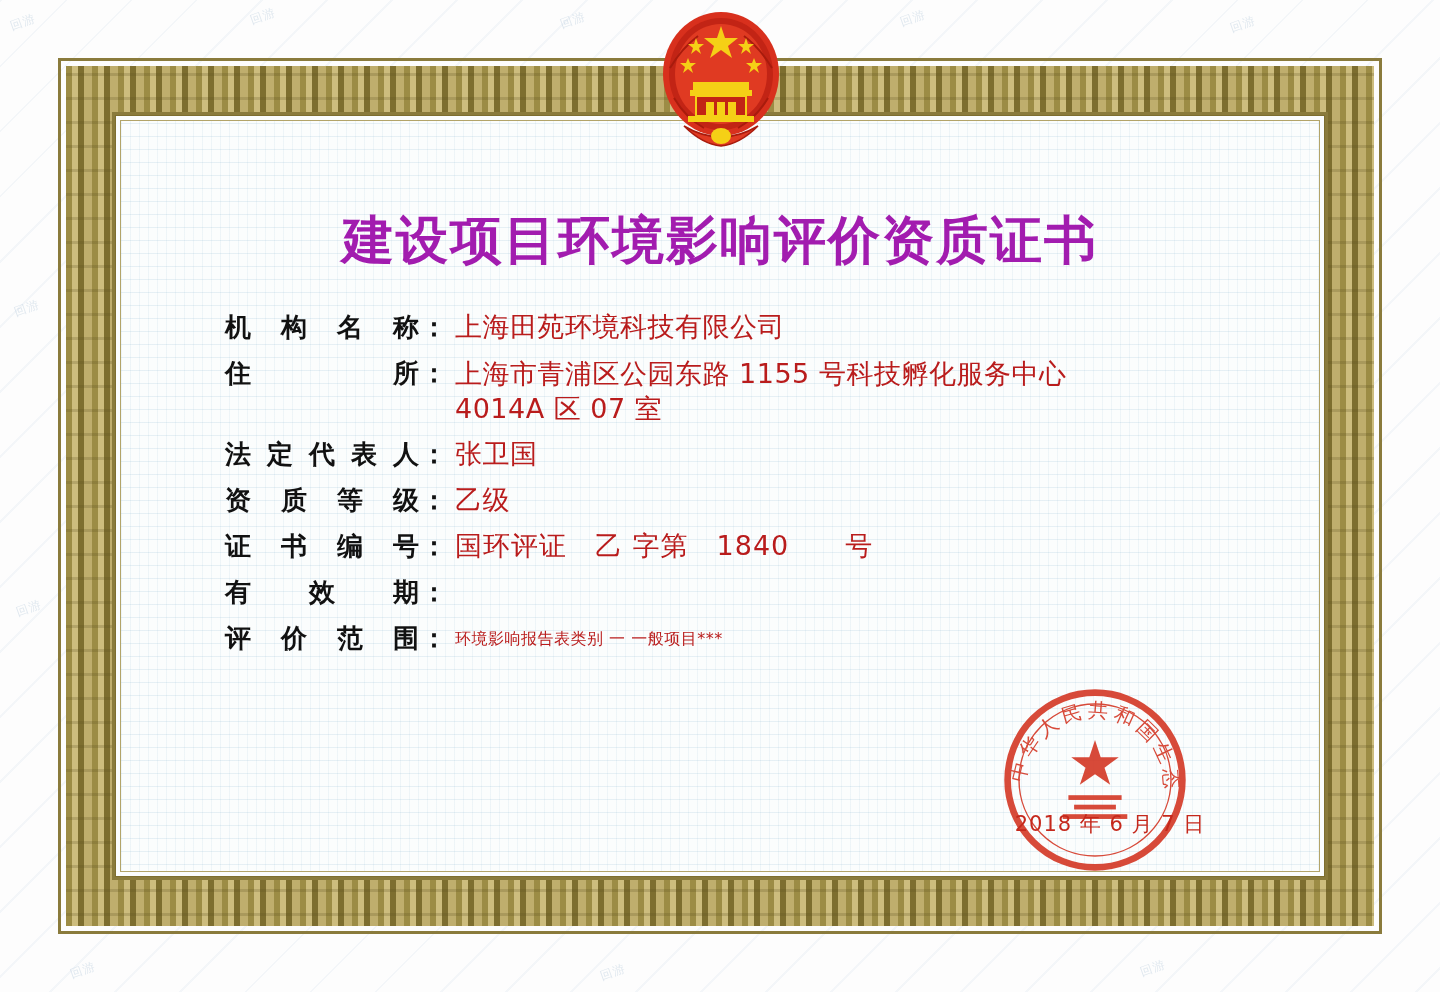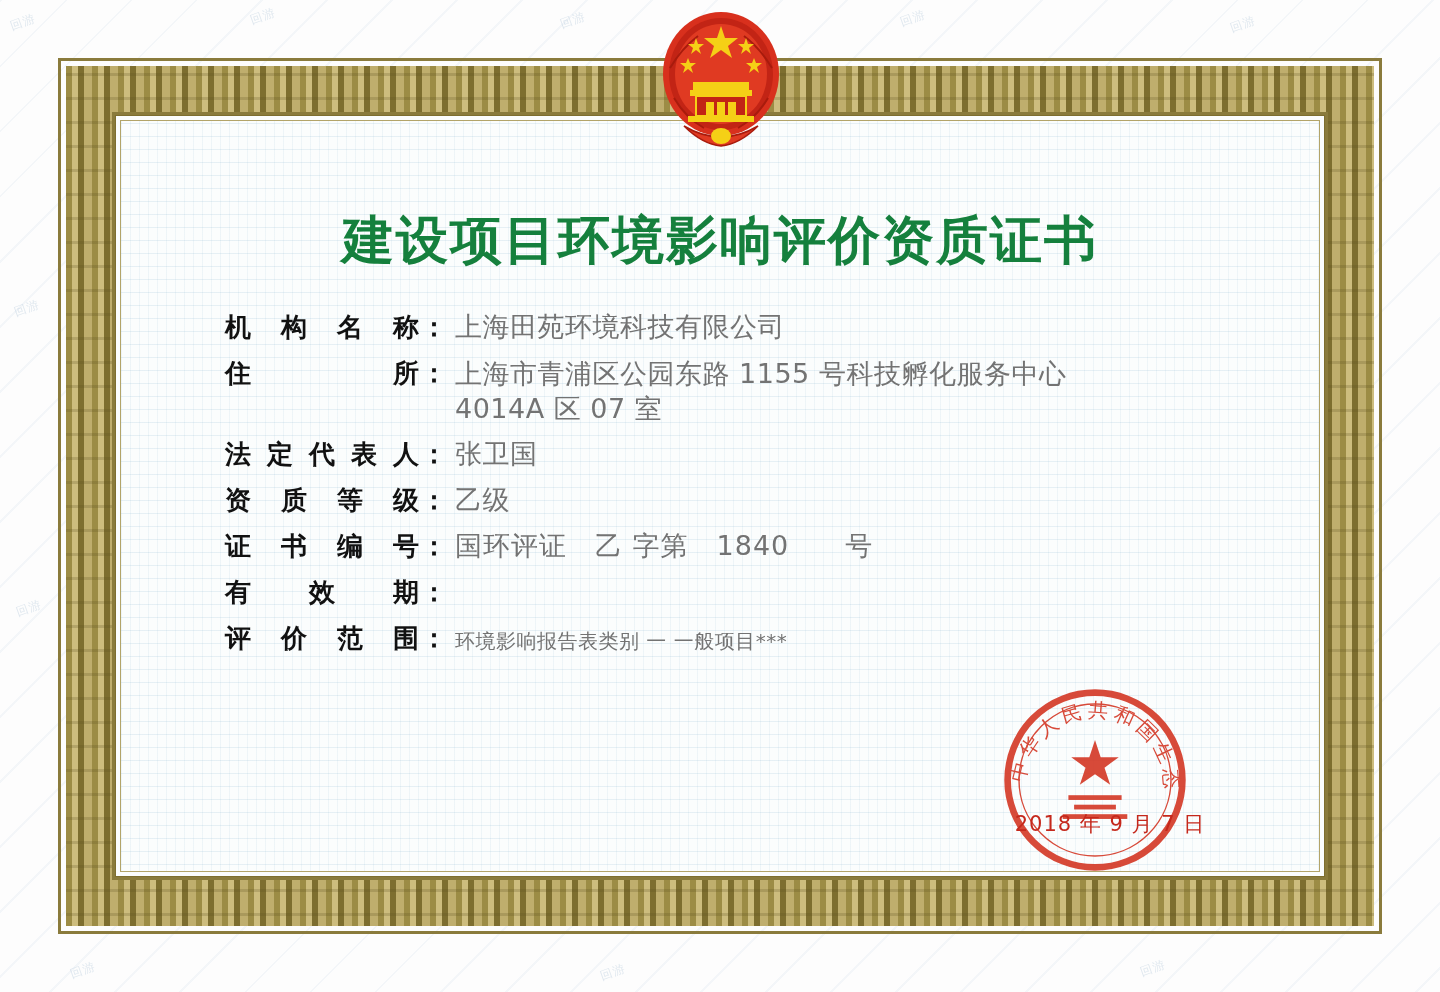--- a/index.html
+++ b/index.html
@@ -120,21 +120,21 @@
   }
   .cert-title {
     position: absolute;
     top: 86px;
     left: 0; right: 0;
     text-align: center;
     font-family: "DejaVu Serif", "Liberation Serif", serif;
     font-weight: bold;
     font-size: 52px;
     letter-spacing: 2px;
-    color: #15803d;
+    color: #a21caf;
     white-space: nowrap;
   }
 
   .fields {
     position: absolute;
     top: 190px;
     left: 105px;
     right: 40px;
   }
   .field-row {
@@ -160,27 +160,27 @@
     flex: 0 0 auto;
     font-family: "DejaVu Serif", "Liberation Serif", serif;
     font-weight: bold;
     font-size: 26px;
     color: #111;
     margin-right: 8px;
   }
   .field-value {
     font-family: "DejaVu Sans", "Liberation Sans", sans-serif;
     font-size: 27px;
-    color: #737373;
+    color: #b91c1c;
     line-height: 1.28;
     letter-spacing: 0.5px;
     max-width: 760px;
   }
   .field-value.small {
-    font-size: 20px;
+    font-size: 16px;
     letter-spacing: 0.5px;
     padding-top: 8px;
   }
   .field-value.wide-num {
     letter-spacing: 1px;
     text-align: right;
   }
   .row-addr .field-value { line-height: 1.3; }
 
   
@@ -366,16 +366,16 @@
       <text font-size="21" fill="#d3321f" font-family="DejaVu Sans, sans-serif" letter-spacing="5">
         <textPath href="#sealArc" startOffset="2%">中华人民共和国生态环境部</textPath>
       </text>
 
       <polygon points="100,58 106,76 125,76 110,87 116,105 100,94 84,105 90,87 75,76 94,76" fill="#d3321f"></polygon>
       <rect x="72" y="116" width="56" height="5" fill="#d3321f"></rect>
       <rect x="78" y="126" width="44" height="5" fill="#d3321f"></rect>
       <rect x="66" y="136" width="68" height="5" fill="#d3321f"></rect>
     </svg>
 
-    <div class="seal-date">2018 年 9 月 7 日</div>
+    <div class="seal-date">2018 年 6 月 7 日</div>
 
   </div>
 </div>
 
 </body></html>

